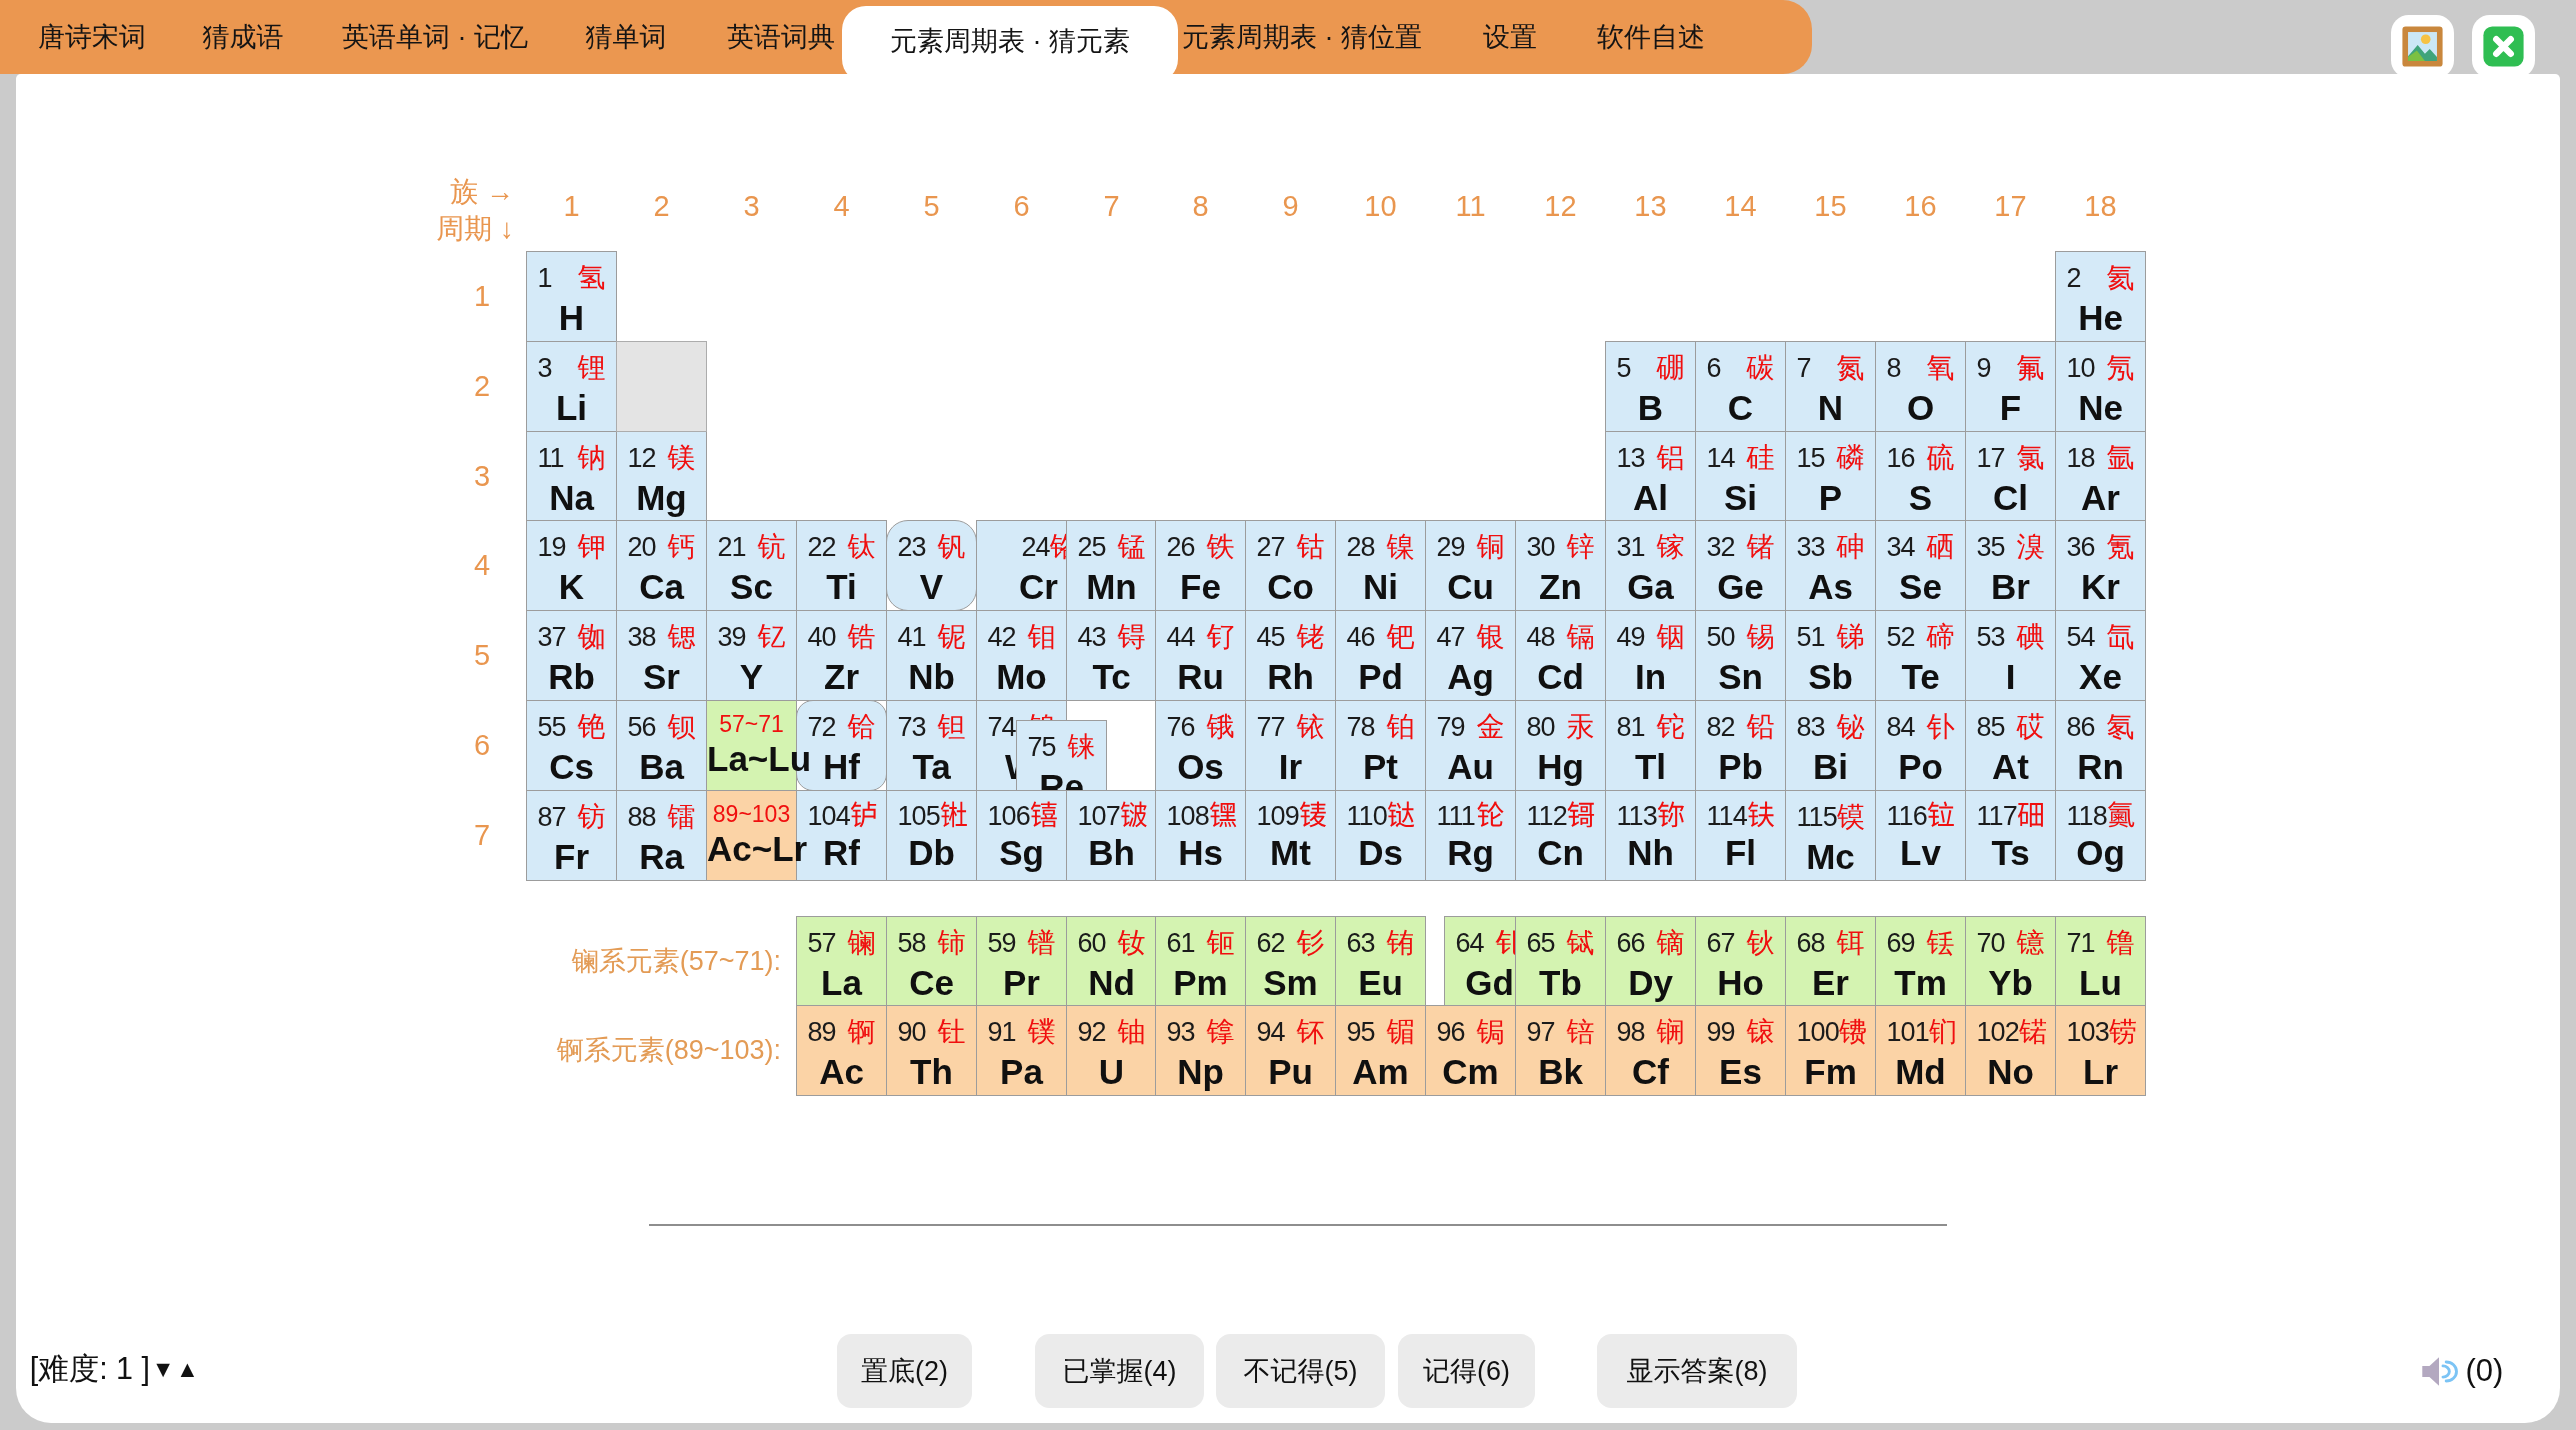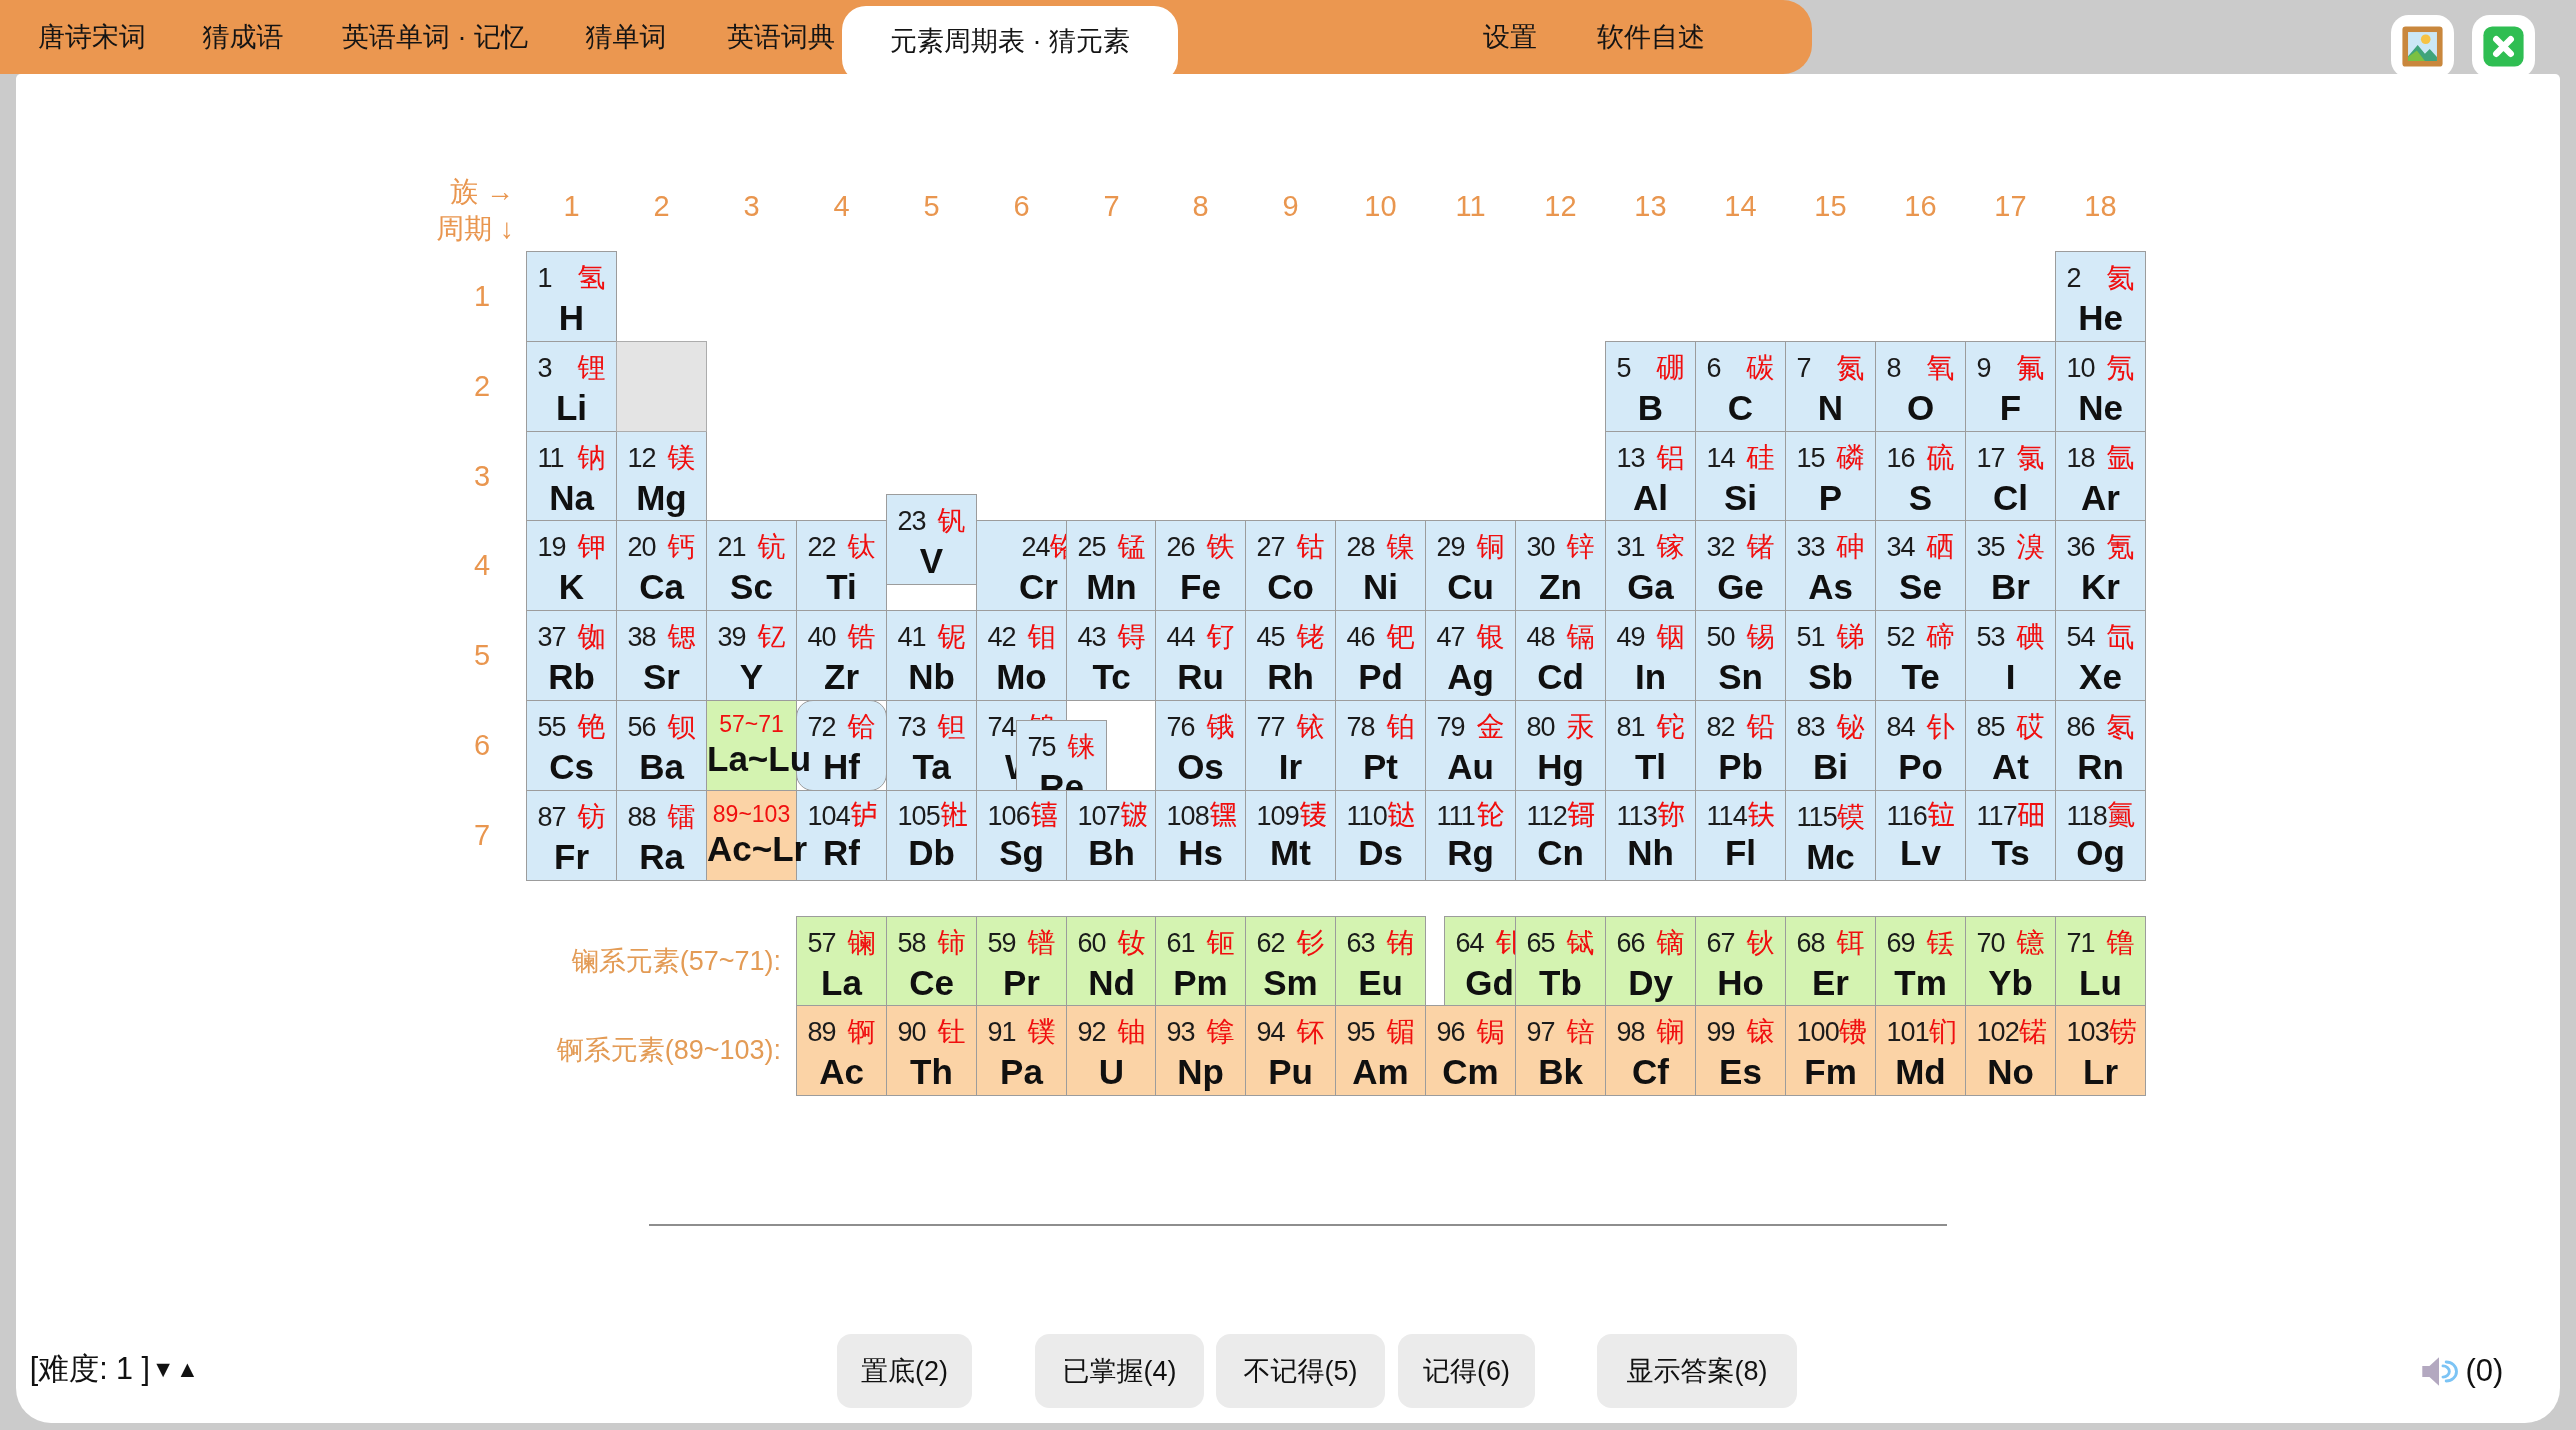--- a/index.html
+++ b/index.html
@@ -92,20 +92,21 @@
 </head>
 <body>
 
 <div class="tabbar" id="tabbar">
     <div class="tab" style="left: 92px;">唐诗宋词</div>
     <div class="tab" style="left: 243px;">猜成语</div>
     <div class="tab" style="left: 435px;">英语单词 · 记忆</div>
     <div class="tab" style="left: 626px;">猜单词</div>
     <div class="tab" style="left: 781px;">英语词典</div>
     <div class="tab active" style="left: 1010px;">元素周期表 · 猜元素</div>
+    <div class="tab" style="left: 1302px;">元素周期表 · 猜位置</div>
     <div class="tab" style="left: 1510px;">设置</div>
     <div class="tab" style="left: 1651px;">软件自述</div>
   </div>
 
 <div class="winicon" id="icon-picture">
   <svg width="45" height="45" viewBox="0 0 56 56">
     <rect x="3" y="3" width="50" height="50" rx="4" fill="#C9873D"></rect>
     <rect x="10" y="10" width="36" height="36" fill="#CBE7F6"></rect>
     <circle cx="32" cy="19" r="6" fill="#F6C244"></circle>
     <path d="M10 40 L22 26 L31 37 L37 31 L46 41 L46 46 L10 46 Z" fill="#3FA47A"></path>
@@ -309,21 +310,21 @@
       </div>
       <div class="sym">Sc</div>
     </div>
     <div class="cell" style="left: 780px; top: 446px;">
       <div class="ct">
         <span class="num">22</span>
         <span class="cname">钛</span>
       </div>
       <div class="sym">Ti</div>
     </div>
-    <div class="cell" style="left: 870px; top: 420px;">
+    <div class="cell" style="left: 870px; top: 446px; border-radius: 22px;">
       <div class="ct">
         <span class="num">23</span>
         <span class="cname">钒</span>
       </div>
       <div class="sym">V</div>
     </div>
     <div class="cell" style="left: 960px; top: 446px; padding-left: 34px;">
       <div class="ct">
         <span class="num">24</span>
         <span class="cname">铬</span>

